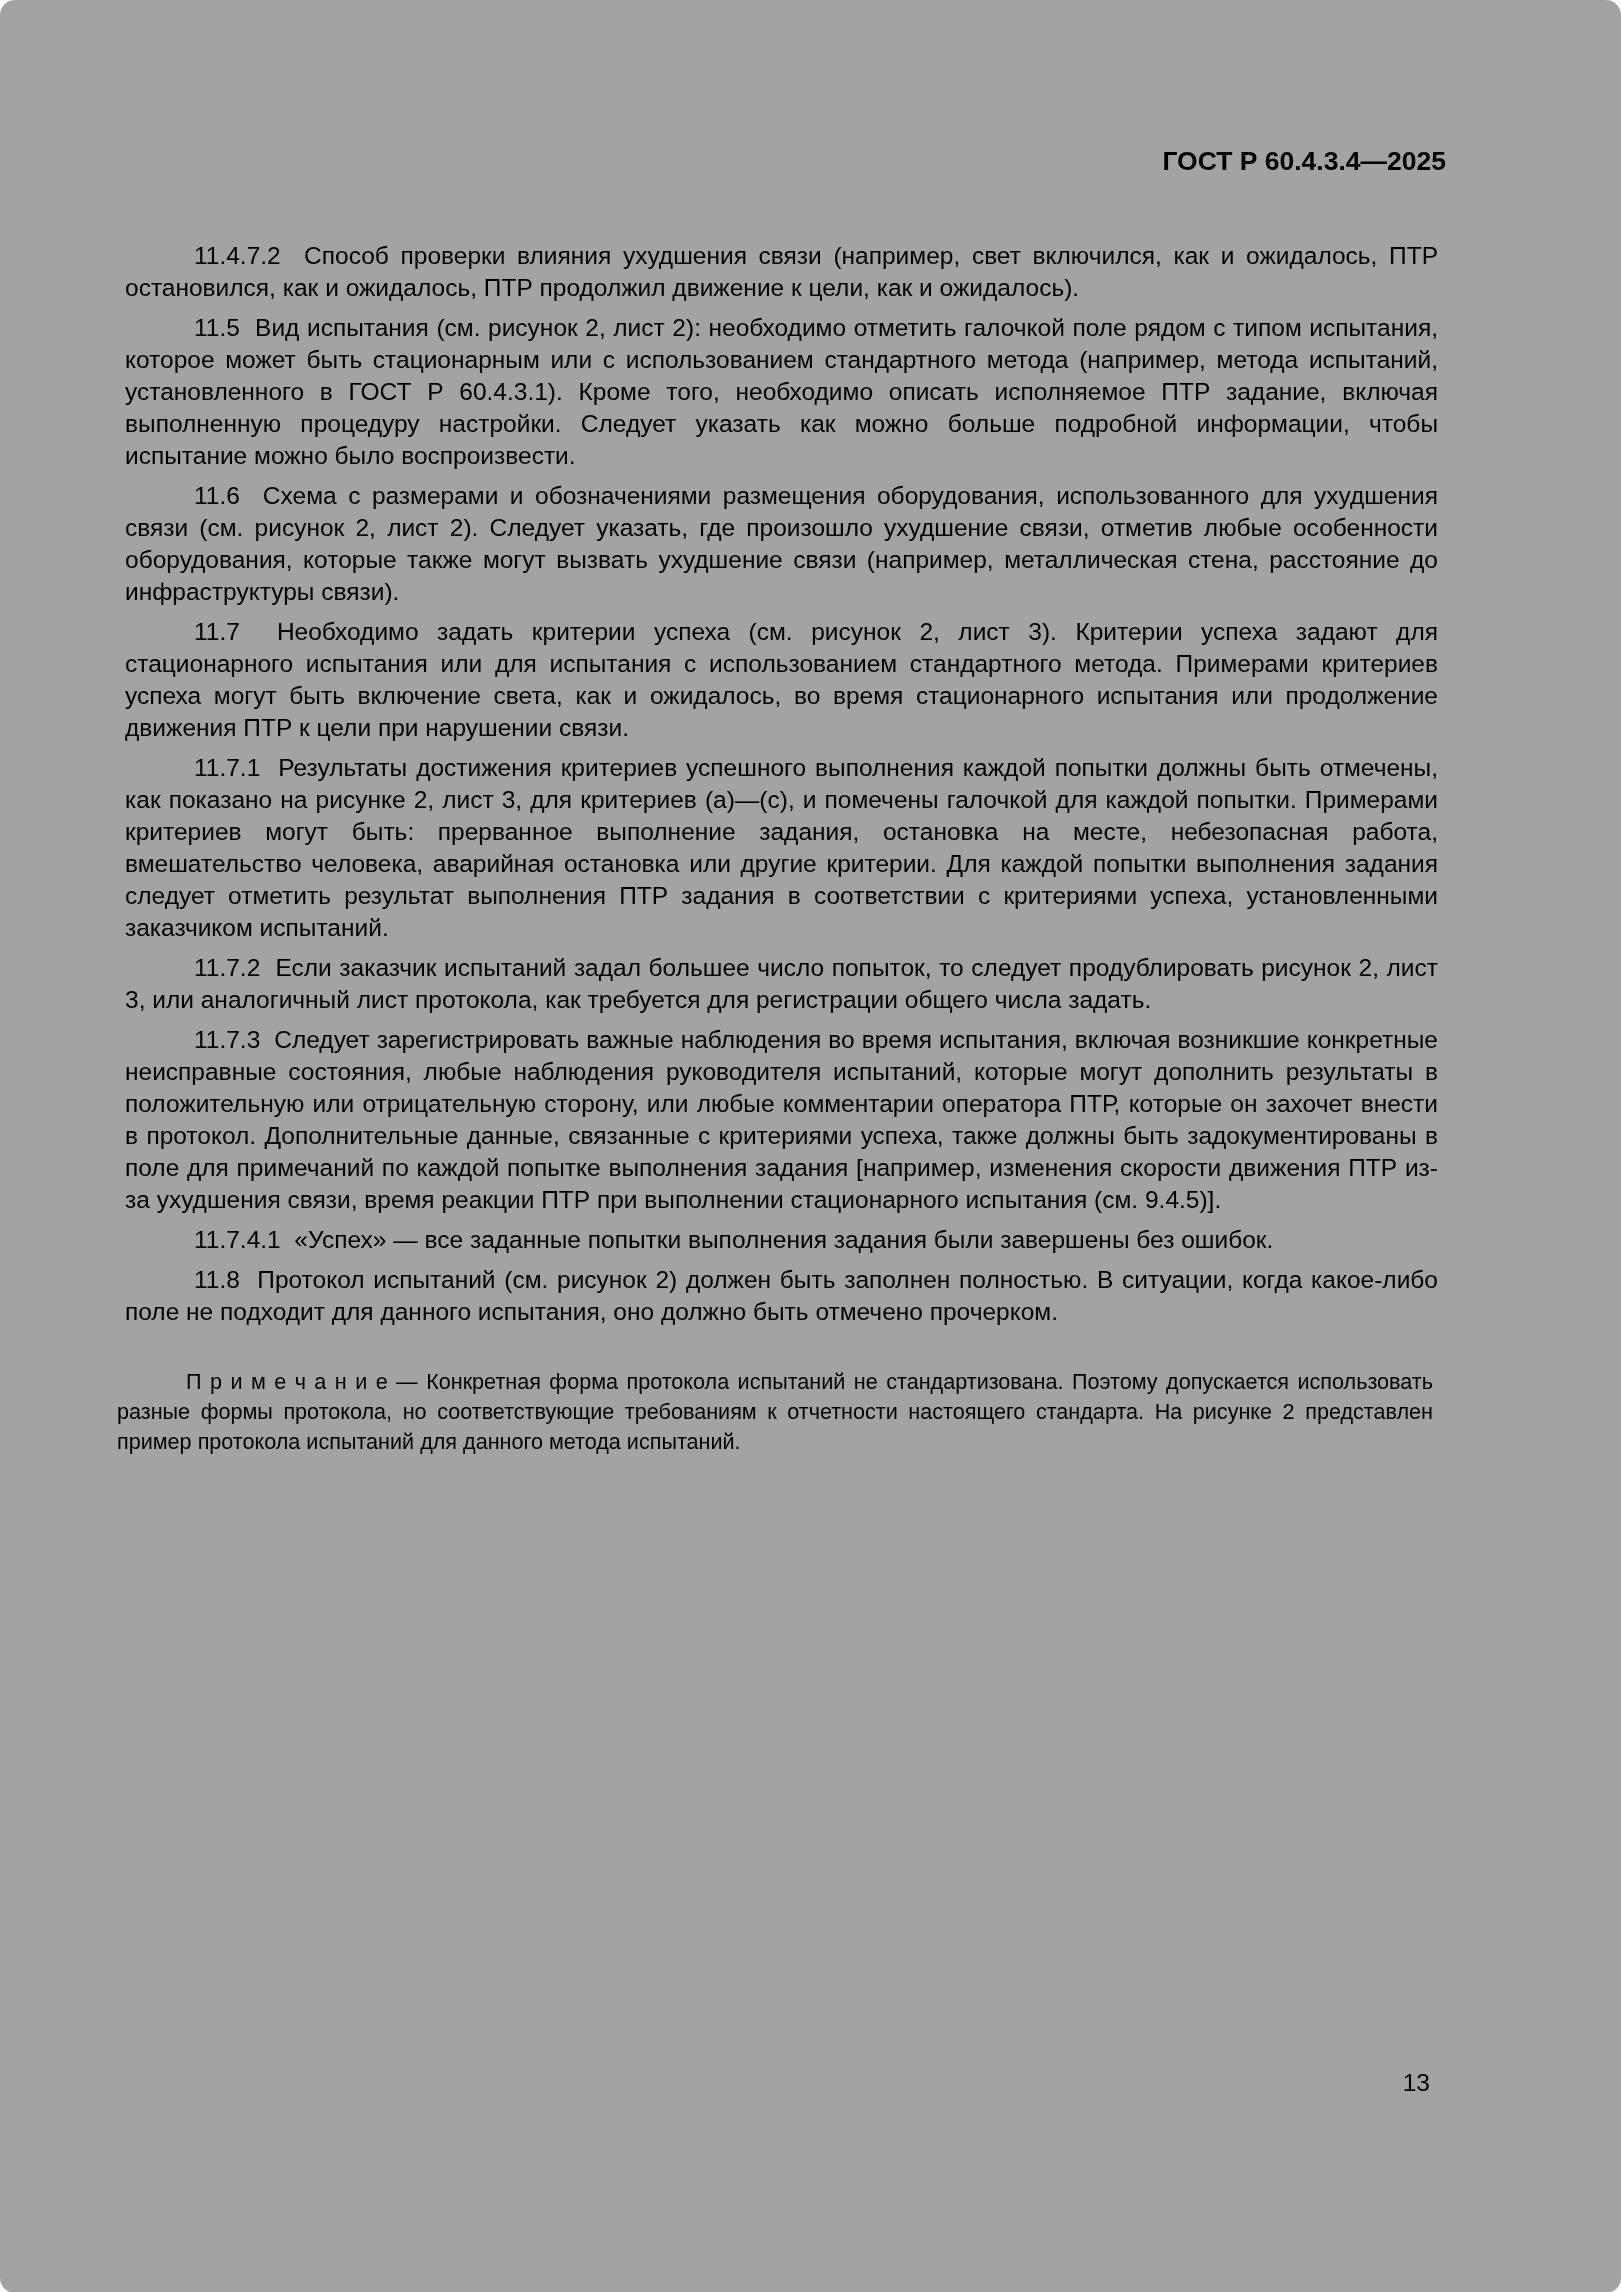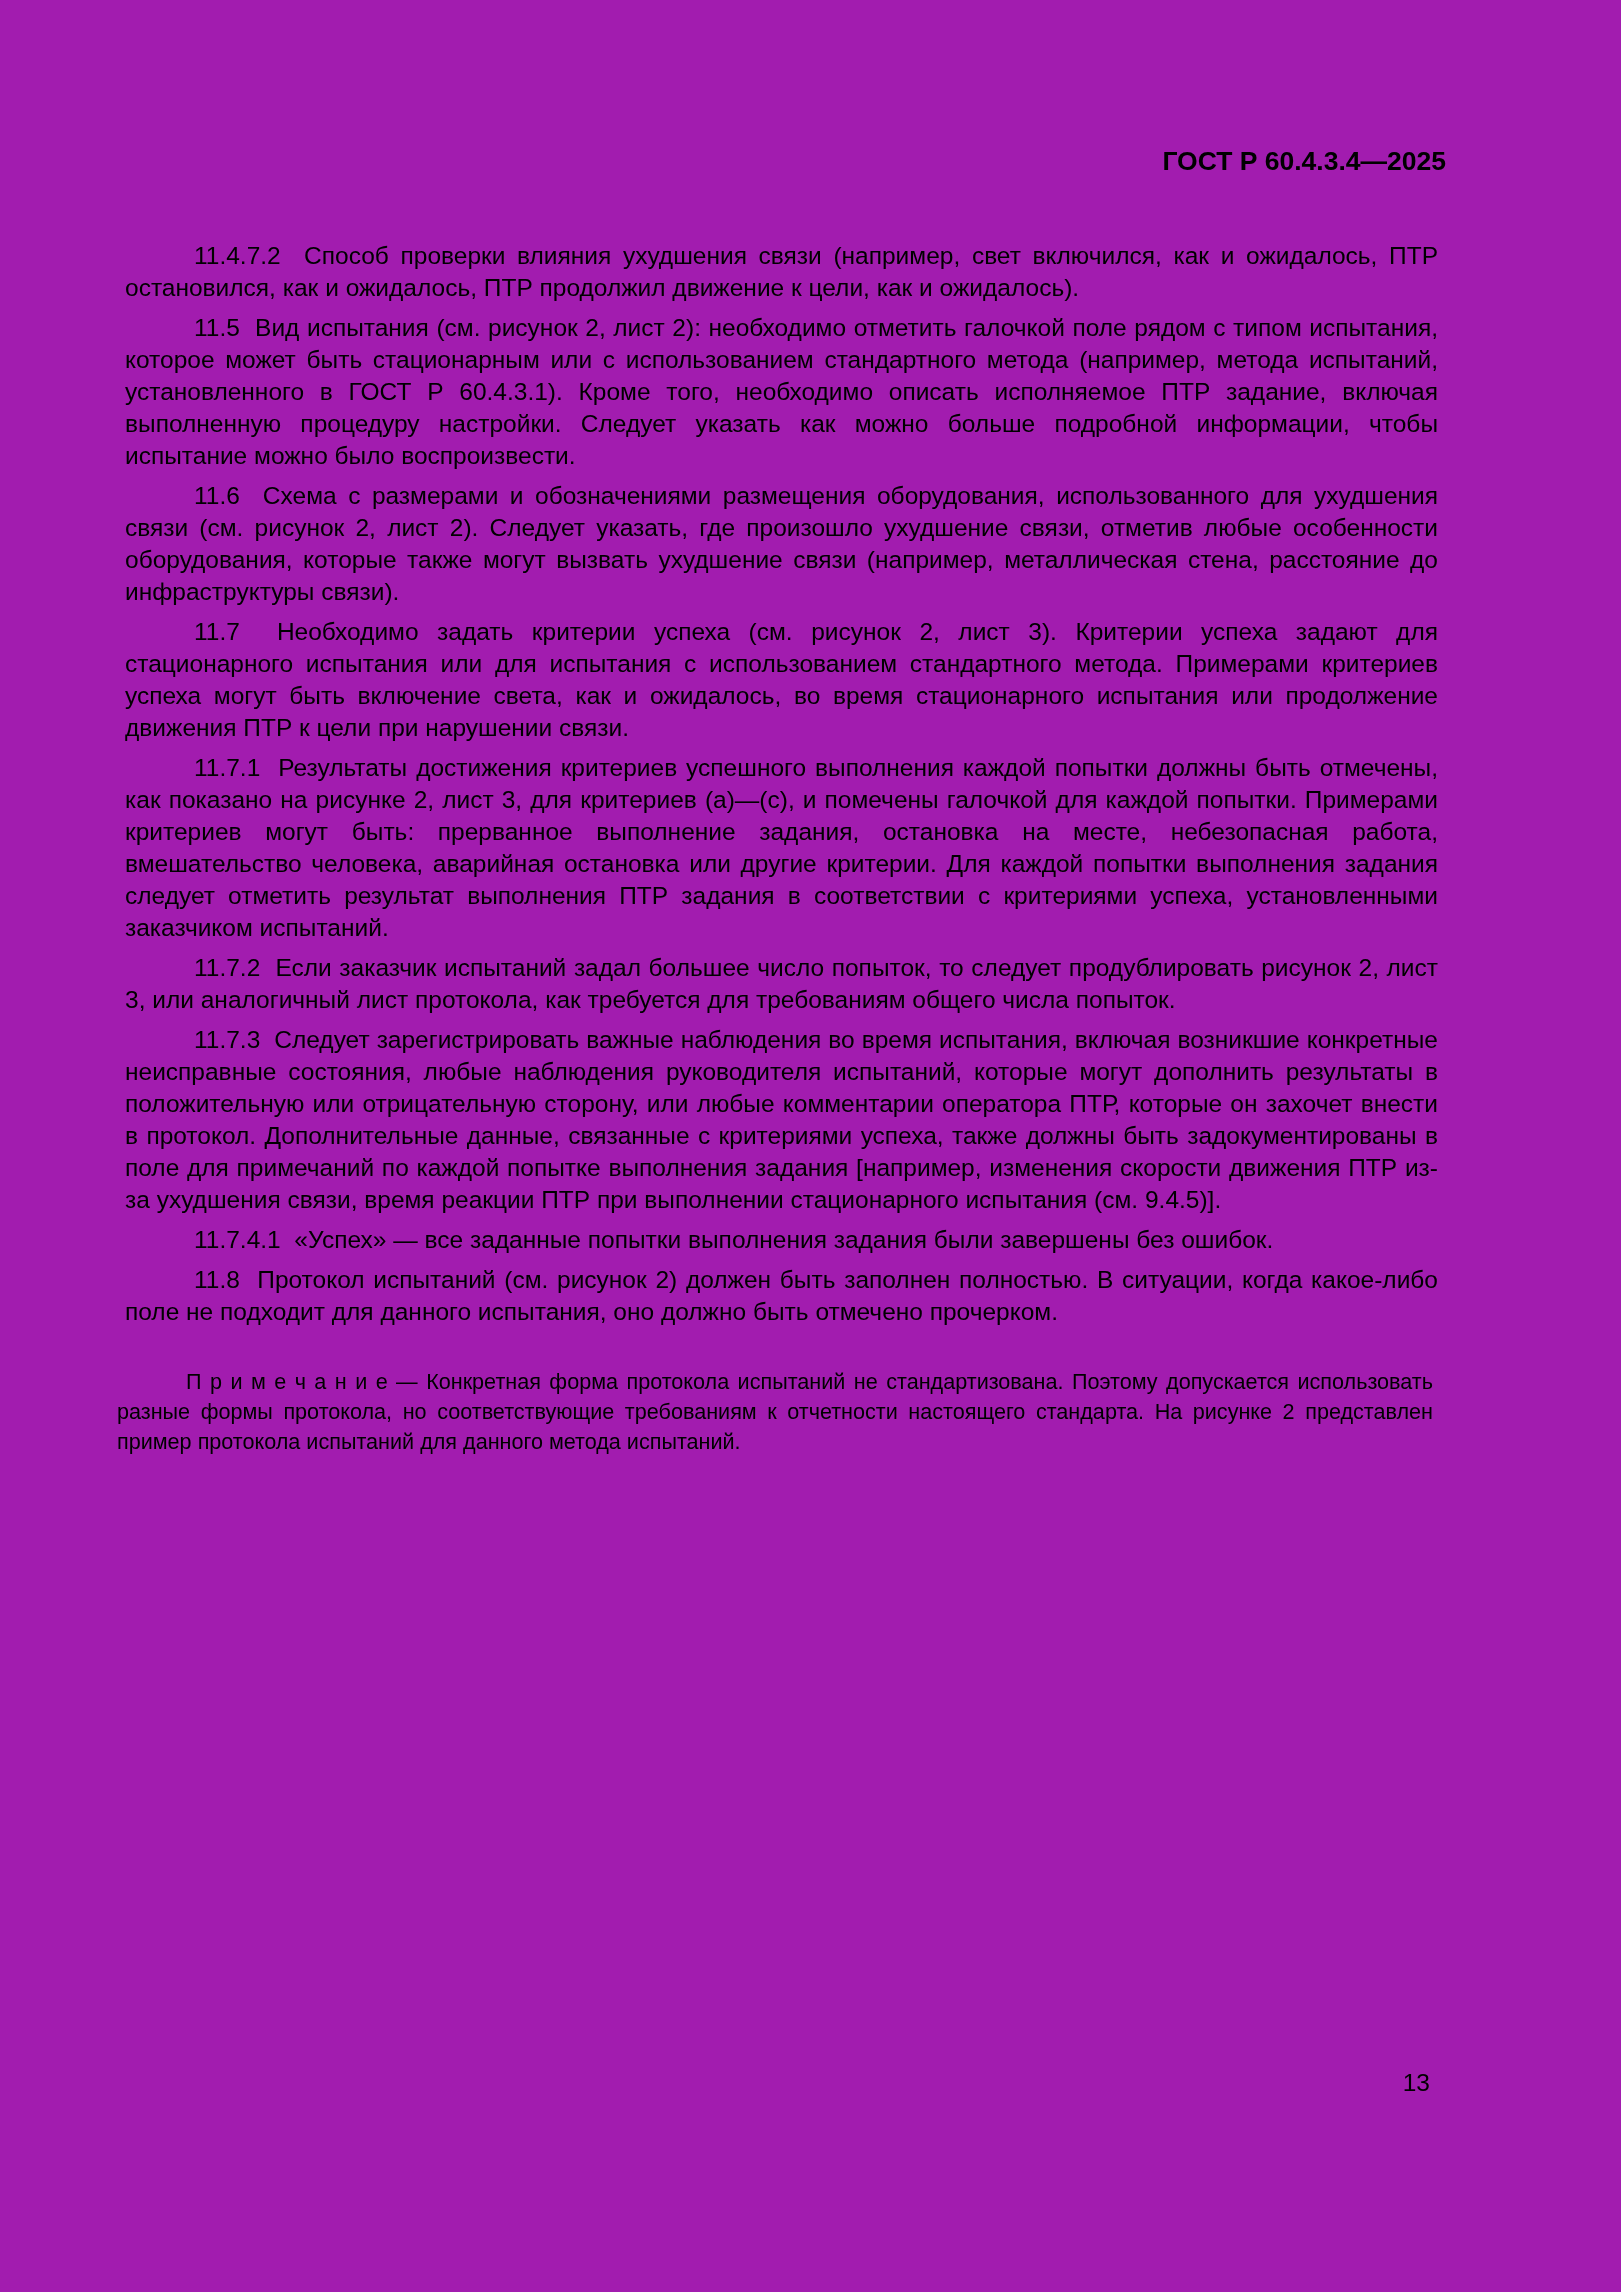--- a/index.html
+++ b/index.html
@@ -4,24 +4,25 @@
 <style>
   html, body {
     margin: 0;
     padding: 0;
     background: #ffffff;
   }
   .page {
     position: relative;
     width: 1621px;
     height: 2293px;
-    background: #a21caf;
+    background: #a3a3a3;
     color: #000000;
     font-family: "Liberation Sans", "DejaVu Sans", sans-serif;
     overflow: hidden;
+    border-radius: 15px;
   }
   .running-header {
     position: absolute;
     top: 147px;
     left: 117px;
     right: 175px;
     text-align: right;
     font-size: 26.5px;
     line-height: 29px;
     font-weight: bold;
@@ -66,21 +67,21 @@
 
 <div class="page">
   <div class="running-header">ГОСТ Р 60.4.3.4—2025</div>
 
   <div class="content">
       <p class="para"><span>11.4.7.2&nbsp; Способ проверки влияния ухудшения связи (например, свет включился, как и ожидалось, ПТР остановился, как и ожидалось, ПТР продолжил движение к цели, как и ожидалось).</span></p>
       <p class="para"><span>11.5&nbsp; Вид испытания (см. рисунок 2, </span><span class="it">лист 2</span><span>): необходимо отметить галочкой поле рядом с типом испытания, которое может быть стационарным или с использованием стандартного метода (например, метода испытаний, установленного в </span><span class="it">ГОСТ Р 60.4.3.1</span><span>). Кроме того, необходимо описать исполняемое ПТР задание, включая выполненную процедуру настройки. Следует указать как можно больше подробной информации, чтобы испытание можно было воспроизвести.</span></p>
       <p class="para"><span>11.6&nbsp; Схема с размерами и обозначениями размещения оборудования, использованного для ухудшения связи (см. рисунок 2, </span><span class="it">лист 2</span><span>). Следует указать, где произошло ухудшение связи, отметив любые особенности оборудования, которые также могут вызвать ухудшение связи (например, металлическая стена, расстояние до инфраструктуры связи).</span></p>
       <p class="para"><span>11.7&nbsp; Необходимо задать критерии успеха (см. рисунок 2, </span><span class="it">лист 3</span><span>). Критерии успеха задают для стационарного испытания или для испытания с использованием стандартного метода. Примерами критериев успеха могут быть включение света, как и ожидалось, во время стационарного испытания или продолжение движения ПТР к цели при нарушении связи.</span></p>
       <p class="para"><span>11.7.1&nbsp; Результаты достижения критериев успешного выполнения каждой попытки должны быть отмечены, как показано на рисунке 2, </span><span class="it">лист 3</span><span>, для критериев (a)—(c), и помечены галочкой для каждой попытки. Примерами критериев могут быть: прерванное выполнение задания, остановка на месте, небезопасная работа, вмешательство человека, аварийная остановка или другие критерии. Для каждой попытки выполнения задания следует отметить результат выполнения ПТР задания в соответствии с критериями успеха, установленными заказчиком испытаний.</span></p>
-      <p class="para"><span>11.7.2&nbsp; Если заказчик испытаний задал большее число попыток, то следует продублировать рисунок 2, </span><span class="it">лист 3</span><span>, или аналогичный лист протокола, как требуется для требованиям общего числа попыток.</span></p>
+      <p class="para"><span>11.7.2&nbsp; Если заказчик испытаний задал большее число попыток, то следует продублировать рисунок 2, </span><span class="it">лист 3</span><span>, или аналогичный лист протокола, как требуется для регистрации общего числа задать.</span></p>
       <p class="para"><span>11.7.3&nbsp; Следует зарегистрировать важные наблюдения во время испытания, включая возникшие конкретные неисправные состояния, любые наблюдения руководителя испытаний, которые могут дополнить результаты в положительную или отрицательную сторону, или любые комментарии оператора ПТР, которые он захочет внести в протокол. Дополнительные данные, связанные с критериями успеха, также должны быть задокументированы в поле для примечаний по каждой попытке выполнения задания [например, изменения скорости движения ПТР из-за ухудшения связи, время реакции ПТР при выполнении стационарного испытания (см. 9.4.5)].</span></p>
       <p class="para"><span>11.7.4.1&nbsp; «Успех» — все заданные попытки выполнения задания были завершены без ошибок.</span></p>
       <p class="para"><span>11.8&nbsp; Протокол испытаний (см. рисунок 2) должен быть заполнен полностью. В ситуации, когда какое-либо поле не подходит для данного испытания, оно должно быть отмечено прочерком.</span></p>
       <p class="note"><span>П р и м е ч а н и е — Конкретная форма протокола испытаний не стандартизована. Поэтому допускается использовать разные формы протокола, но соответствующие требованиям к отчетности настоящего стандарта. На рисунке 2 представлен пример протокола испытаний для данного метода испытаний.</span></p>
     </div>
 
   <div class="page-number">13</div>
 </div>
 
 

